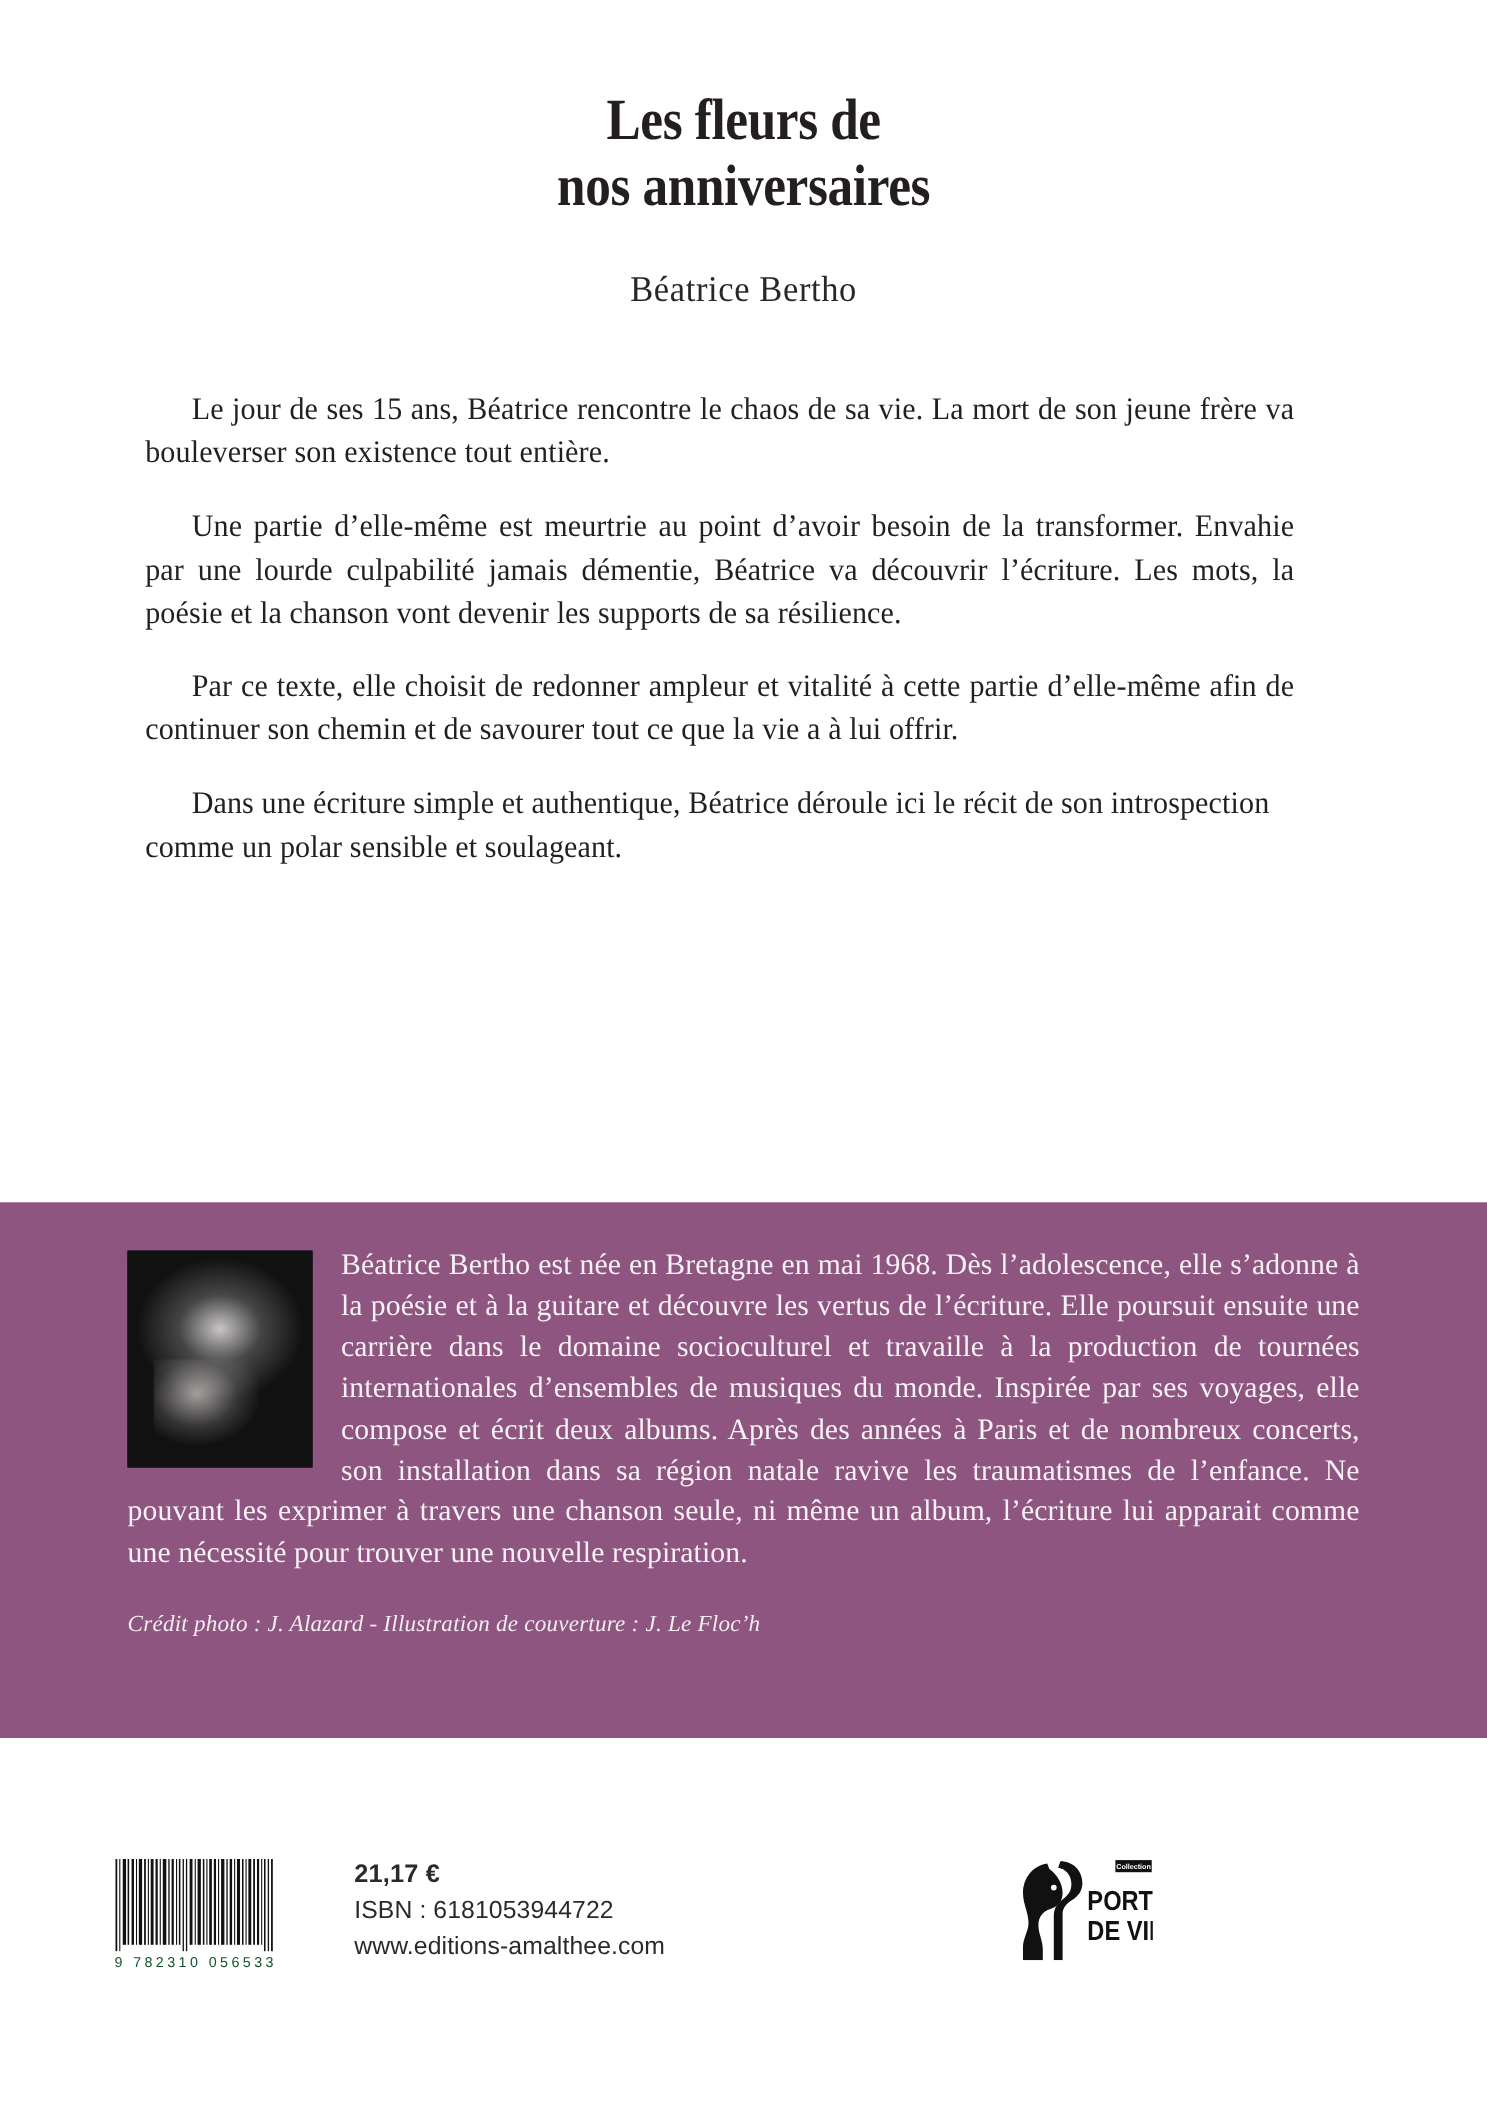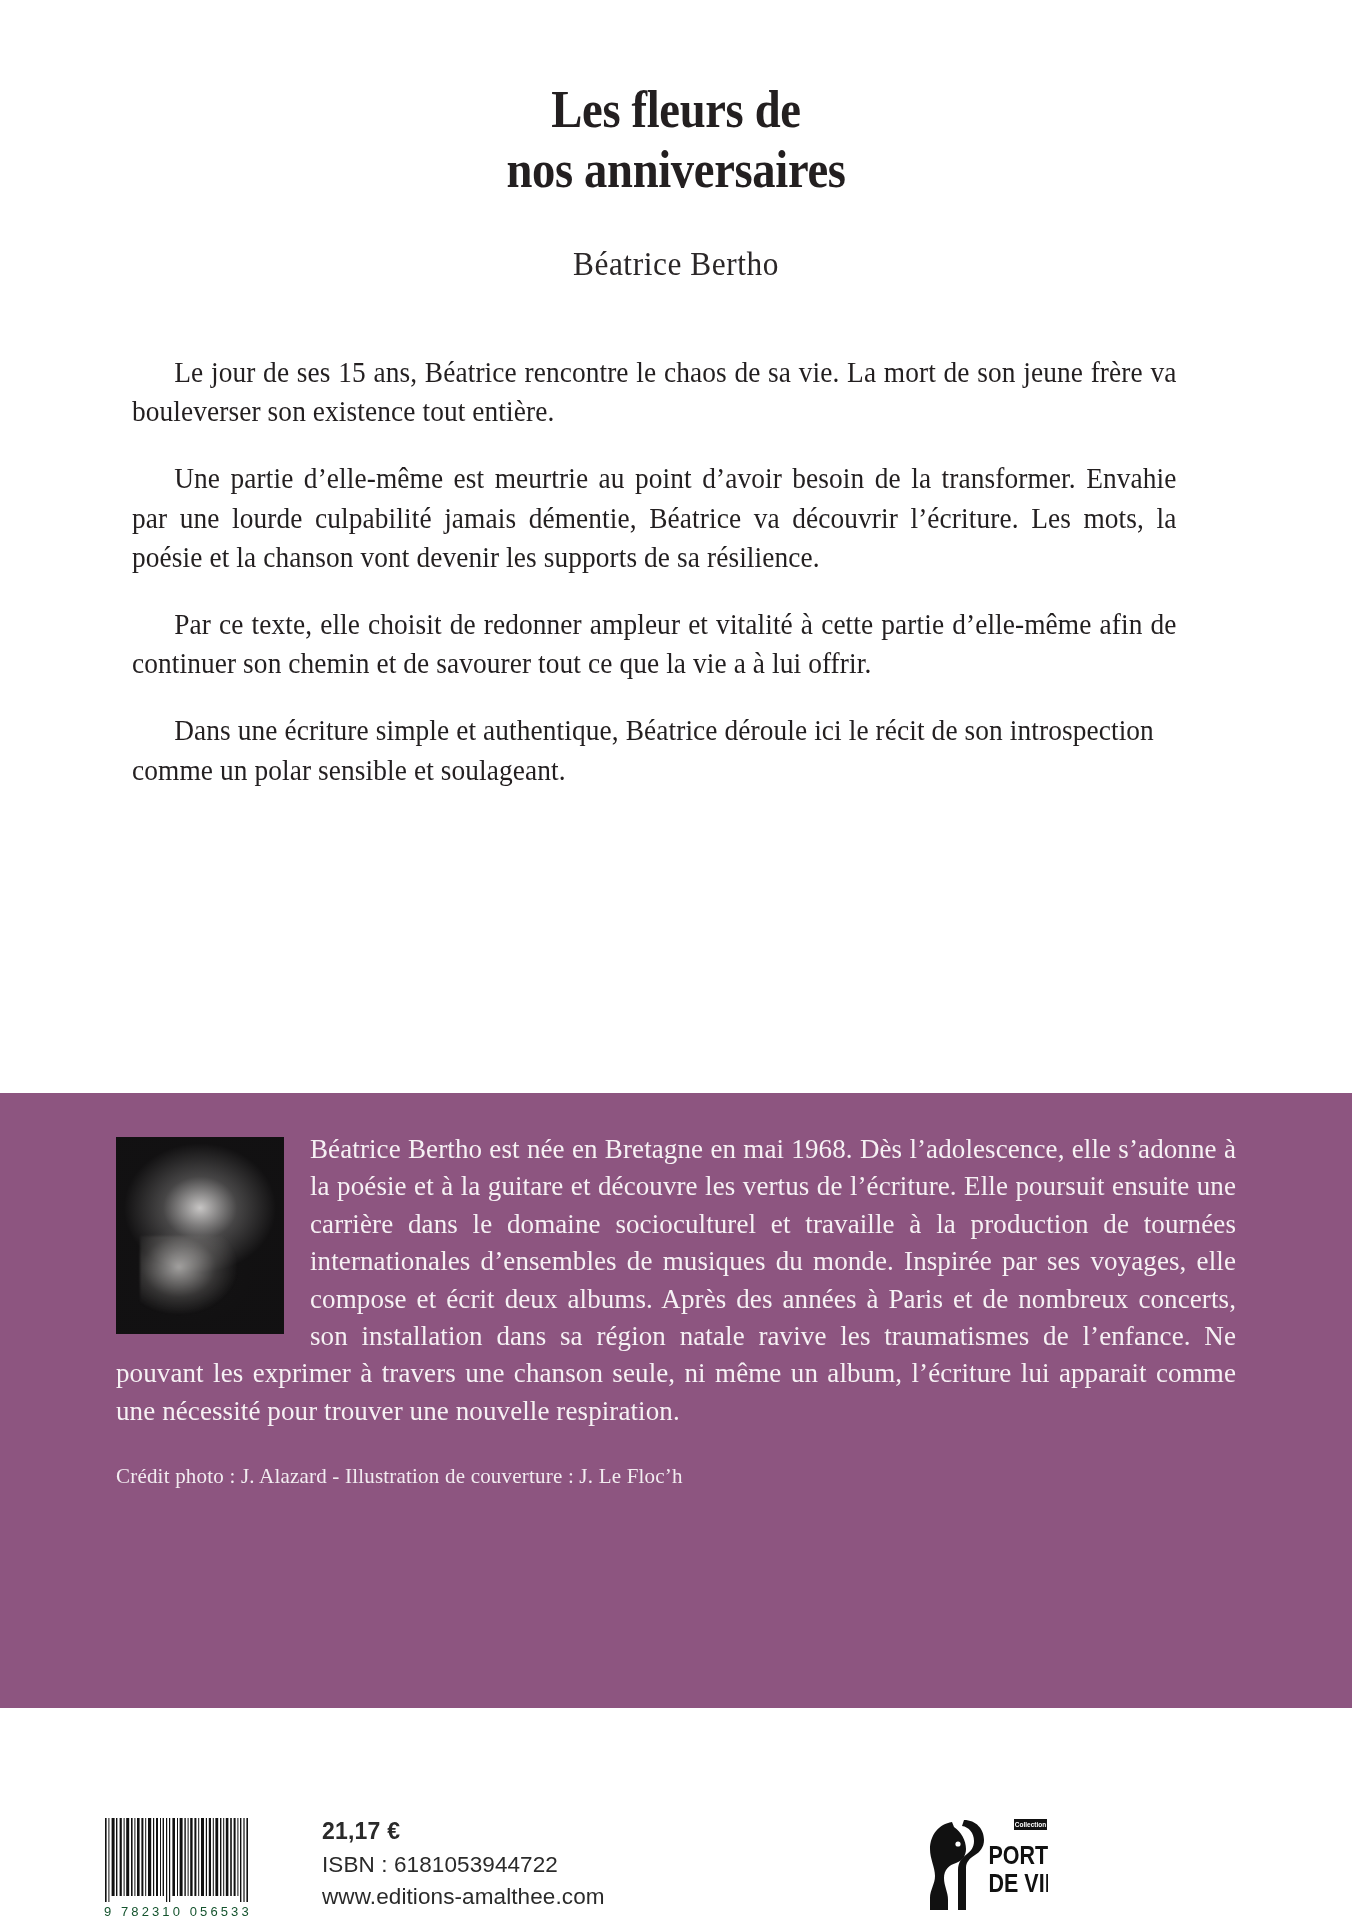--- a/index.html
+++ b/index.html
@@ -78,21 +78,21 @@
   }
   .blurb p:last-child { margin-bottom: 0; }
   .blurb p.lastpara { text-align: left; }
 
   
   .bio-band {
     background: #8d5580;
     padding: 38px 116px 46px 116px;
     box-sizing: border-box;
     position: relative;
-    height: 615px;
+    height: 487px;
   }
   .bio-inner {
     color: #f4eef2;
   }
   .bio-photo {
     float: left;
     width: 168px;
     height: 197px;
     margin: 6px 26px 6px 0;
     background:
@@ -115,20 +115,21 @@
     font-size: 27px;
     line-height: 1.385;
     text-align: justify;
     color: #f6f1f4;
     letter-spacing: 0.1px;
   }
   .bio-credit {
     clear: both;
     padding-top: 34px;
     font-family: "Liberation Serif", serif;
+    font-style: italic;
     font-size: 21px;
     color: #f2ecf0;
     letter-spacing: 0.2px;
   }
 
   
   .footer {
     flex: 1;
     position: relative;
     background: #ffffff;

